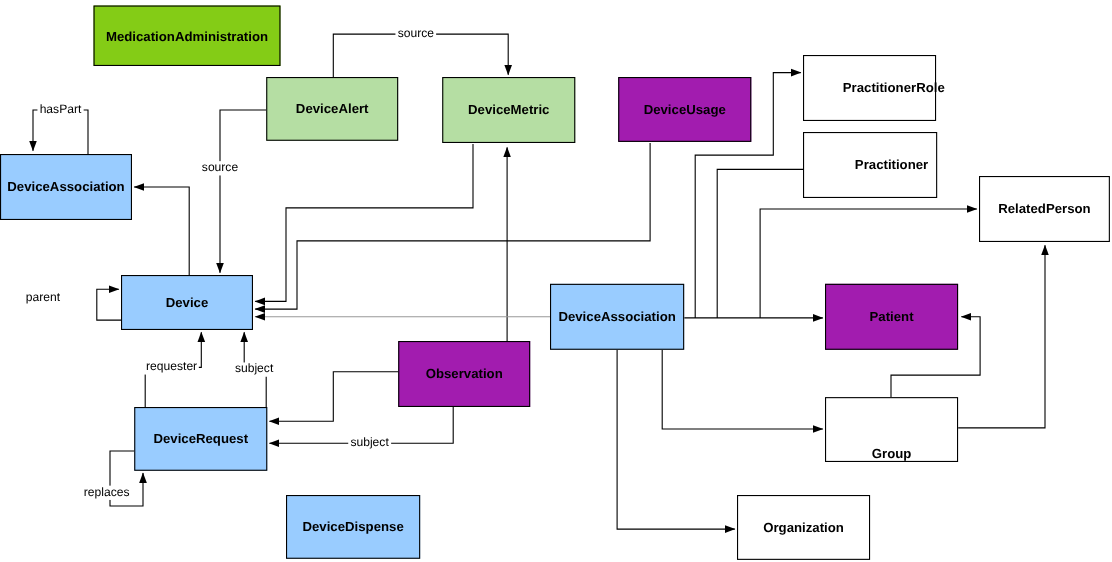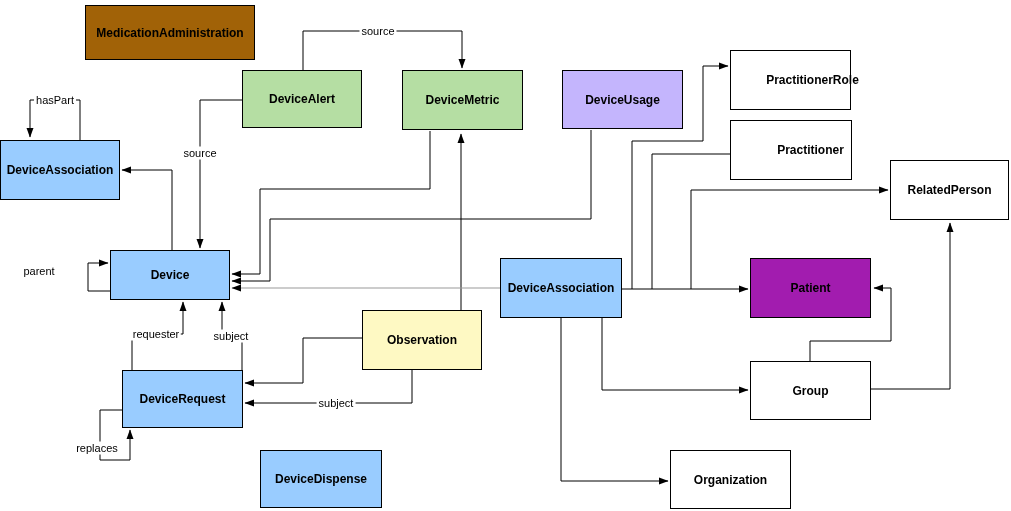--- a/index.html
+++ b/index.html
@@ -59,30 +59,30 @@
       <polyline points="622,289 748,289" fill="none" stroke="#000000" stroke-width="1" marker-end="url(#arrow-edge)"></polyline>
       <polyline points="632,289 632,141 703,141 703,66 728,66" fill="none" stroke="#000000" stroke-width="1" marker-end="url(#arrow-edge)"></polyline>
       <polyline points="652,289 652,154 730,154" fill="none" stroke="#000000" stroke-width="1"></polyline>
       <polyline points="691,289 691,190 888,190" fill="none" stroke="#000000" stroke-width="1" marker-end="url(#arrow-edge)"></polyline>
       <polyline points="602,318 602,390 748,390" fill="none" stroke="#000000" stroke-width="1" marker-end="url(#arrow-edge)"></polyline>
       <polyline points="561,318 561,481 668,481" fill="none" stroke="#000000" stroke-width="1" marker-end="url(#arrow-edge)"></polyline>
       <polyline points="810,361 810,341 891,341 891,288 874,288" fill="none" stroke="#000000" stroke-width="1" marker-end="url(#arrow-edge)"></polyline>
       <polyline points="871,389 950,389 950,223" fill="none" stroke="#000000" stroke-width="1" marker-end="url(#arrow-edge)"></polyline>
     </svg>
   <div id="node-layer">
-      <div class="node" style="left: 85px; top: 5px; width: 170px; height: 55px; background: #a16207;">
+      <div class="node" style="left: 85px; top: 5px; width: 170px; height: 55px; background: #84cc16;">
         <span>MedicationAdministration</span>
       </div>
       <div class="node" style="left: 242px; top: 70px; width: 120px; height: 58px; background: rgb(181, 222, 163);">
         <span>DeviceAlert</span>
       </div>
       <div class="node" style="left: 402px; top: 70px; width: 121px; height: 60px; background: rgb(181, 222, 163);">
         <span>DeviceMetric</span>
       </div>
-      <div class="node" style="left: 562px; top: 70px; width: 121px; height: 59px; background: #c4b5fd;">
+      <div class="node" style="left: 562px; top: 70px; width: 121px; height: 59px; background: #a21caf;">
         <span>DeviceUsage</span>
       </div>
       <div class="node" style="left: 730px; top: 50px; width: 121px; height: 60px; background: rgb(255, 255, 255); padding-left: 44px;">
         <span>PractitionerRole</span>
       </div>
       <div class="node" style="left: 730px; top: 120px; width: 122px; height: 60px; background: rgb(255, 255, 255); padding-left: 39px;">
         <span>Practitioner</span>
       </div>
       <div class="node" style="left: 0px; top: 140px; width: 120px; height: 60px; background: rgb(153, 204, 255);">
         <span>DeviceAssociation</span>
@@ -92,27 +92,27 @@
       </div>
       <div class="node" style="left: 110px; top: 250px; width: 120px; height: 50px; background: rgb(153, 204, 255);">
         <span>Device</span>
       </div>
       <div class="node" style="left: 500px; top: 258px; width: 122px; height: 60px; background: rgb(153, 204, 255);">
         <span>DeviceAssociation</span>
       </div>
       <div class="node" style="left: 750px; top: 258px; width: 121px; height: 60px; background: #a21caf;">
         <span>Patient</span>
       </div>
-      <div class="node" style="left: 362px; top: 310px; width: 120px; height: 60px; background: #fef9c3;">
+      <div class="node" style="left: 362px; top: 310px; width: 120px; height: 60px; background: #a21caf;">
         <span>Observation</span>
       </div>
       <div class="node" style="left: 122px; top: 370px; width: 121px; height: 58px; background: rgb(153, 204, 255);">
         <span>DeviceRequest</span>
       </div>
-      <div class="node" style="left: 750px; top: 361px; width: 121px; height: 59px; background: rgb(255, 255, 255);">
+      <div class="node" style="left: 750px; top: 361px; width: 121px; height: 59px; background: rgb(255, 255, 255); align-items: flex-end;">
         <span>Group</span>
       </div>
       <div class="node" style="left: 260px; top: 450px; width: 122px; height: 58px; background: rgb(153, 204, 255);">
         <span>DeviceDispense</span>
       </div>
       <div class="node" style="left: 670px; top: 450px; width: 121px; height: 59px; background: rgb(255, 255, 255);">
         <span>Organization</span>
       </div>
     </div>
   <div id="label-layer">

